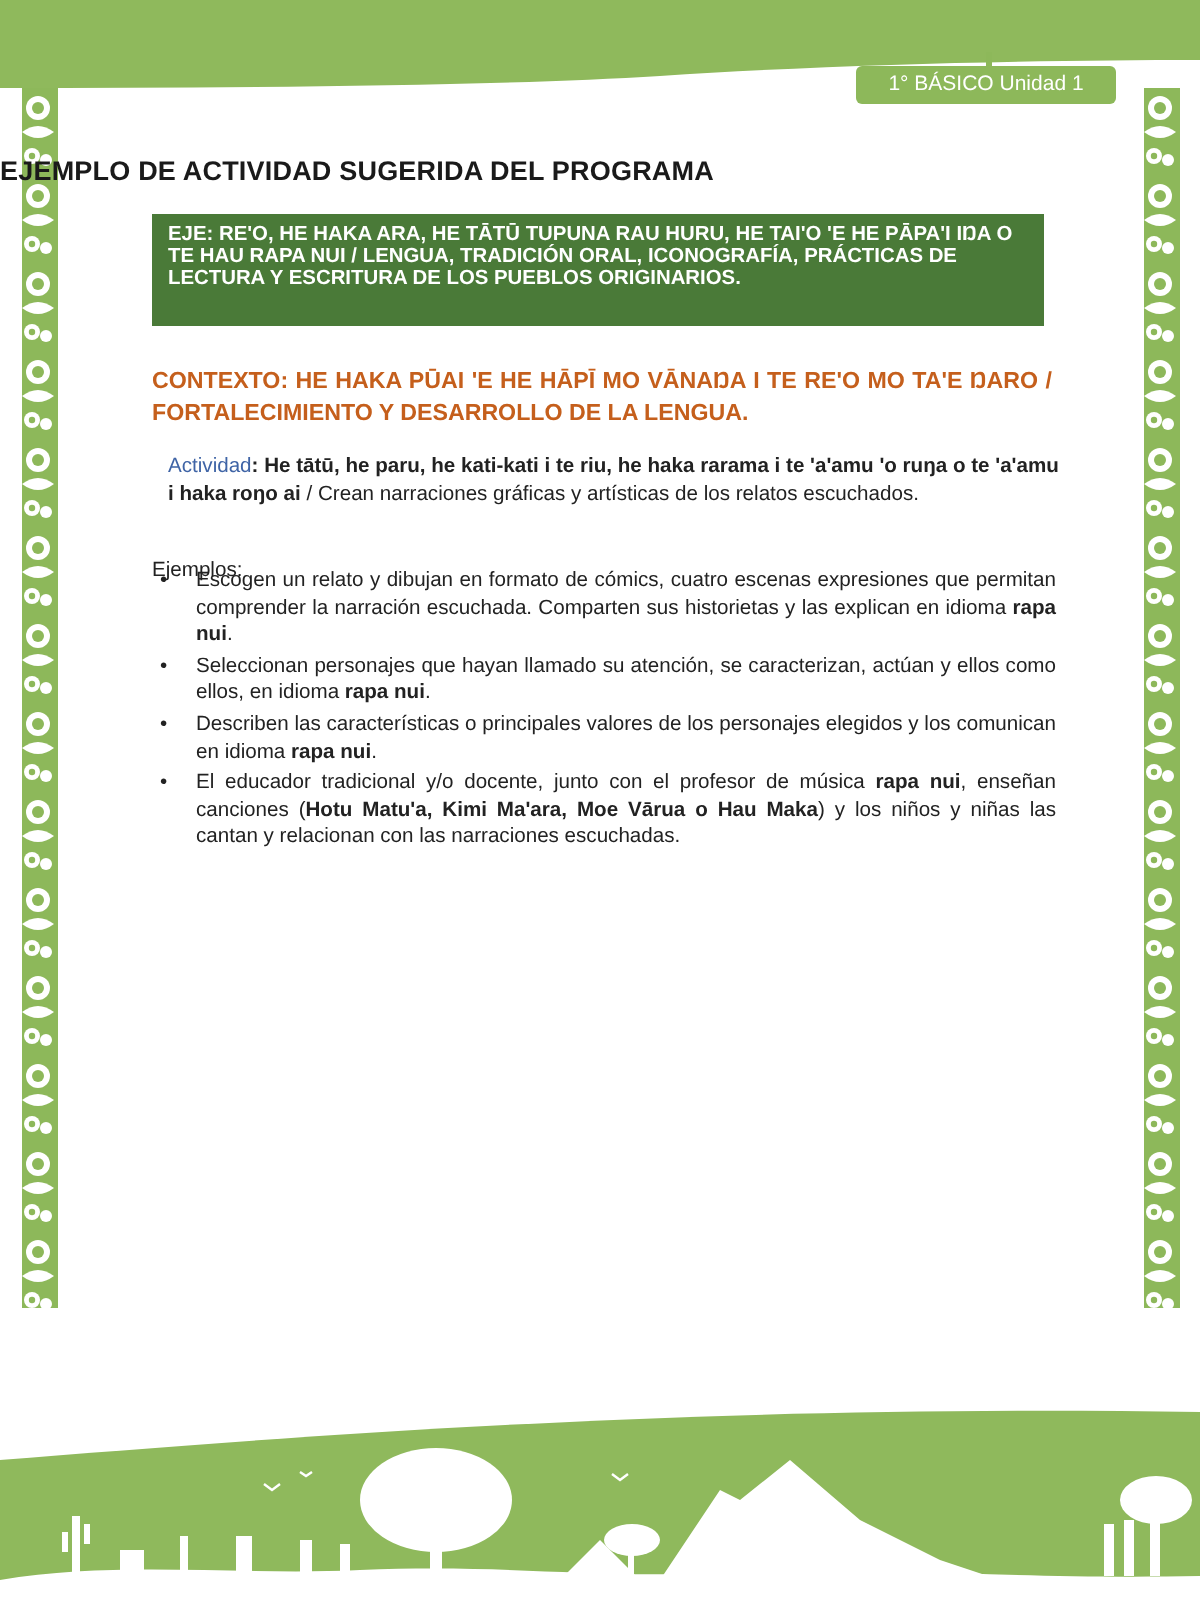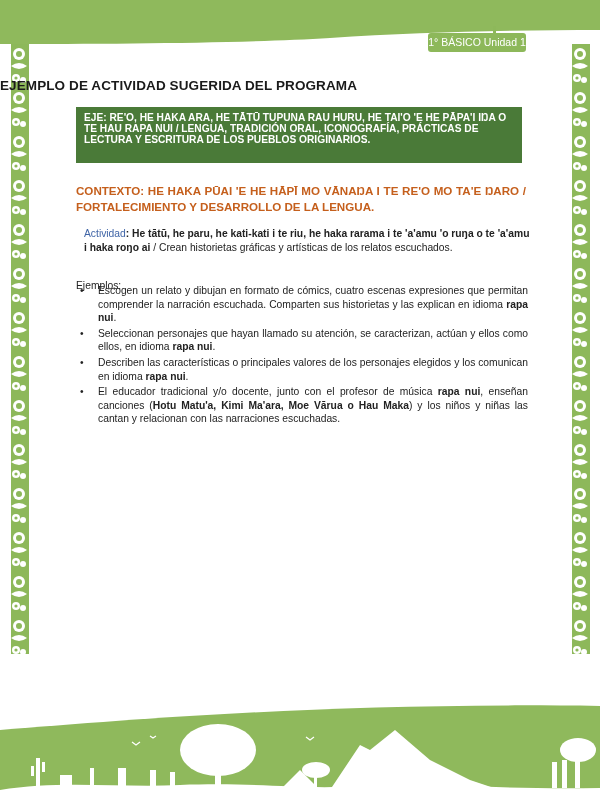--- a/index.html
+++ b/index.html
@@ -5,21 +5,21 @@
   html, body { margin: 0; padding: 0; }
   body {
     width: 600px; height: 800px; position: relative; overflow: hidden;
     background: #ffffff;
     font-family: "Liberation Sans", sans-serif;
     color: #222;
   }
   .top-banner { position: absolute; left: 0; top: 0; width: 600px; height: 44px; }
   .badge-line { position: absolute; left: 493px; top: 26px; width: 3px; height: 9px; background: #8db85a; }
   .badge {
-    position: absolute; left: 428px; top: 33px; width: 98px; height: 19px;
+    position: absolute; left: 428px; top: 33px; width: 130px; height: 19px;
     background: #8db85a; border-radius: 3px; color: #fff;
     font-size: 10.5px; line-height: 19px; text-align: center;
   }
   .border-strip { position: absolute; top: 44px; width: 20px; height: 610px; }
   .border-left { left: 9px; }
   .border-right { left: 570px; }
   .page-title {
     position: absolute; left: 0; width: 600px; top: 78px; 
     font-weight: bold; font-size: 13.5px; color: #1a1a1a; letter-spacing: 0.1px;
   }
@@ -79,21 +79,21 @@
   <rect x="0" y="0" width="20" height="610" fill="url(#orn)"></rect>
 </svg>
 
 <div class="page-title">EJEMPLO DE ACTIVIDAD SUGERIDA DEL PROGRAMA</div>
 
 <div class="eje-box">EJE: RE'O, HE HAKA ARA, HE TĀTŪ TUPUNA RAU HURU, HE TAI'O 'E HE PĀPA'I IŊA O TE HAU RAPA NUI / LENGUA, TRADICIÓN ORAL, ICONOGRAFÍA, PRÁCTICAS DE LECTURA Y ESCRITURA DE LOS PUEBLOS ORIGINARIOS.</div>
 
 <div class="contexto">CONTEXTO: HE HAKA PŪAI 'E HE HĀPĪ MO VĀNAŊA I TE RE'O MO TA'E ŊARO / FORTALECIMIENTO Y DESARROLLO DE LA LENGUA.</div>
 
 <div class="actividad">
-  <span class="act-label">Actividad</span><b>: </b><b>He tātū, he paru, he kati-kati i te riu, he haka rarama i te 'a'amu 'o ruŋa o te 'a'amu i haka roŋo ai</b><span> / </span><span>Crean historietas gráficas y artísticas de los relatos escuchados.</span>
+  <span class="act-label">Actividad</span><b>: </b><b>He tātū, he paru, he kati-kati i te riu, he haka rarama i te 'a'amu 'o ruŋa o te 'a'amu i haka roŋo ai</b><span> / </span><span>Crean narraciones gráficas y artísticas de los relatos escuchados.</span>
 </div>
 
 <div class="ejemplos-label">Ejemplos:</div>
 <ul class="ejemplos-list">
   <li>
     <span class="bullet">•</span><span>Escogen un relato y dibujan en formato de cómics, cuatro escenas expresiones que permitan comprender la narración escuchada. Comparten sus historietas y las explican en idioma </span><b>rapa nui</b><span>.</span>
   </li>
   <li>
     <span class="bullet">•</span><span>Seleccionan personajes que hayan llamado su atención, se caracterizan, actúan y ellos como ellos, en idioma </span><b>rapa nui</b><span>.</span>
   </li>

